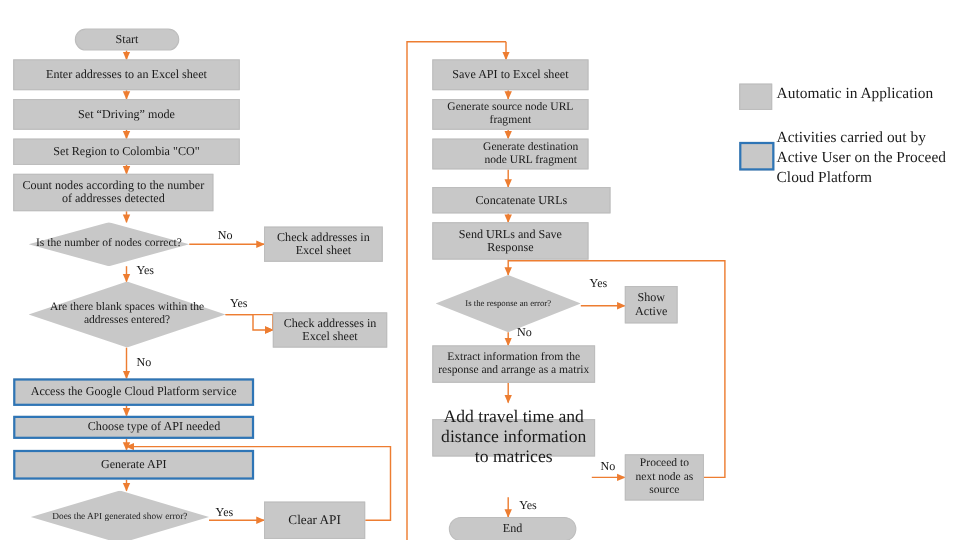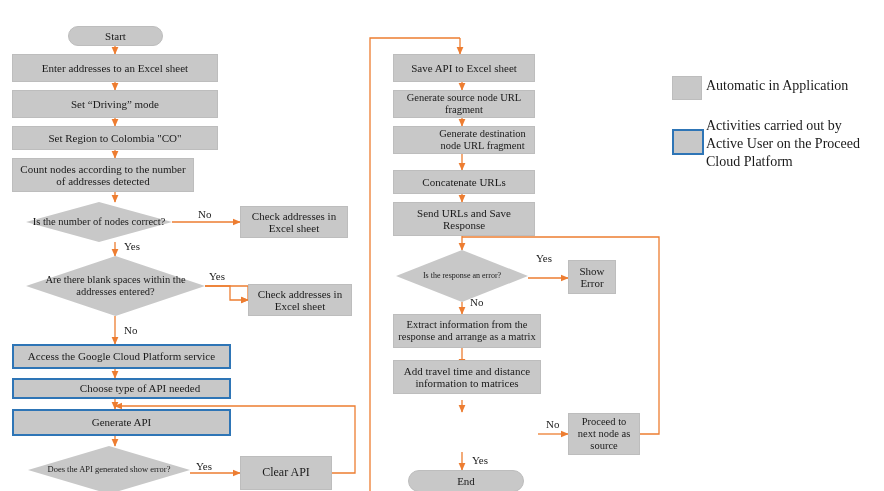--- a/index.html
+++ b/index.html
@@ -175,42 +175,42 @@
   </div>
 
   <div class="node process" style="left:393px;top:66px;width:142px;height:28px;font-size:10.5px;">
     <span>Generate source node URL fragment</span>
   </div>
 
   <div class="node process" style="left:393px;top:102px;width:142px;height:28px;font-size:10.5px;padding-left:40px;">
     <span>Generate destination node URL fragment</span>
   </div>
 
-  <div class="node process" style="left:393px;top:146px;width:142px;height:24px;font-size:11px;text-align:center;">
+  <div class="node process" style="left:393px;top:146px;width:162px;height:24px;font-size:11px;text-align:center;">
     <span>Concatenate URLs</span>
   </div>
 
   <div class="node process" style="left:393px;top:178px;width:142px;height:34px;font-size:11px;">
     <span>Send URLs and Save Response</span>
   </div>
 
   <div class="node decision" style="left:396px;top:226px;width:132px;height:52px;font-size:8px;">
     <div class="dia"></div>
     <span>Is the response an error?</span>
   </div>
 
   <div class="node process" style="left:568px;top:236px;width:48px;height:34px;font-size:11px;">
-    <span>Show Error</span>
+    <span>Show Active</span>
   </div>
 
   <div class="node process" style="left:393px;top:290px;width:148px;height:34px;font-size:10.5px;">
     <span>Extract information from the response and arrange as a matrix</span>
   </div>
 
-  <div class="node process" style="left:393px;top:336px;width:148px;height:34px;font-size:11px;">
+  <div class="node process" style="left:393px;top:357px;width:148px;height:34px;font-size:16px;">
     <span>Add travel time and distance information to matrices</span>
   </div>
 
 
   <div class="node process" style="left:568px;top:389px;width:72px;height:42px;font-size:10.5px;">
     <span>Proceed to next node as source</span>
   </div>
 
   <div class="node terminator" style="left:408px;top:446px;width:116px;height:22px;font-size:11px;">
     <span>End</span>

